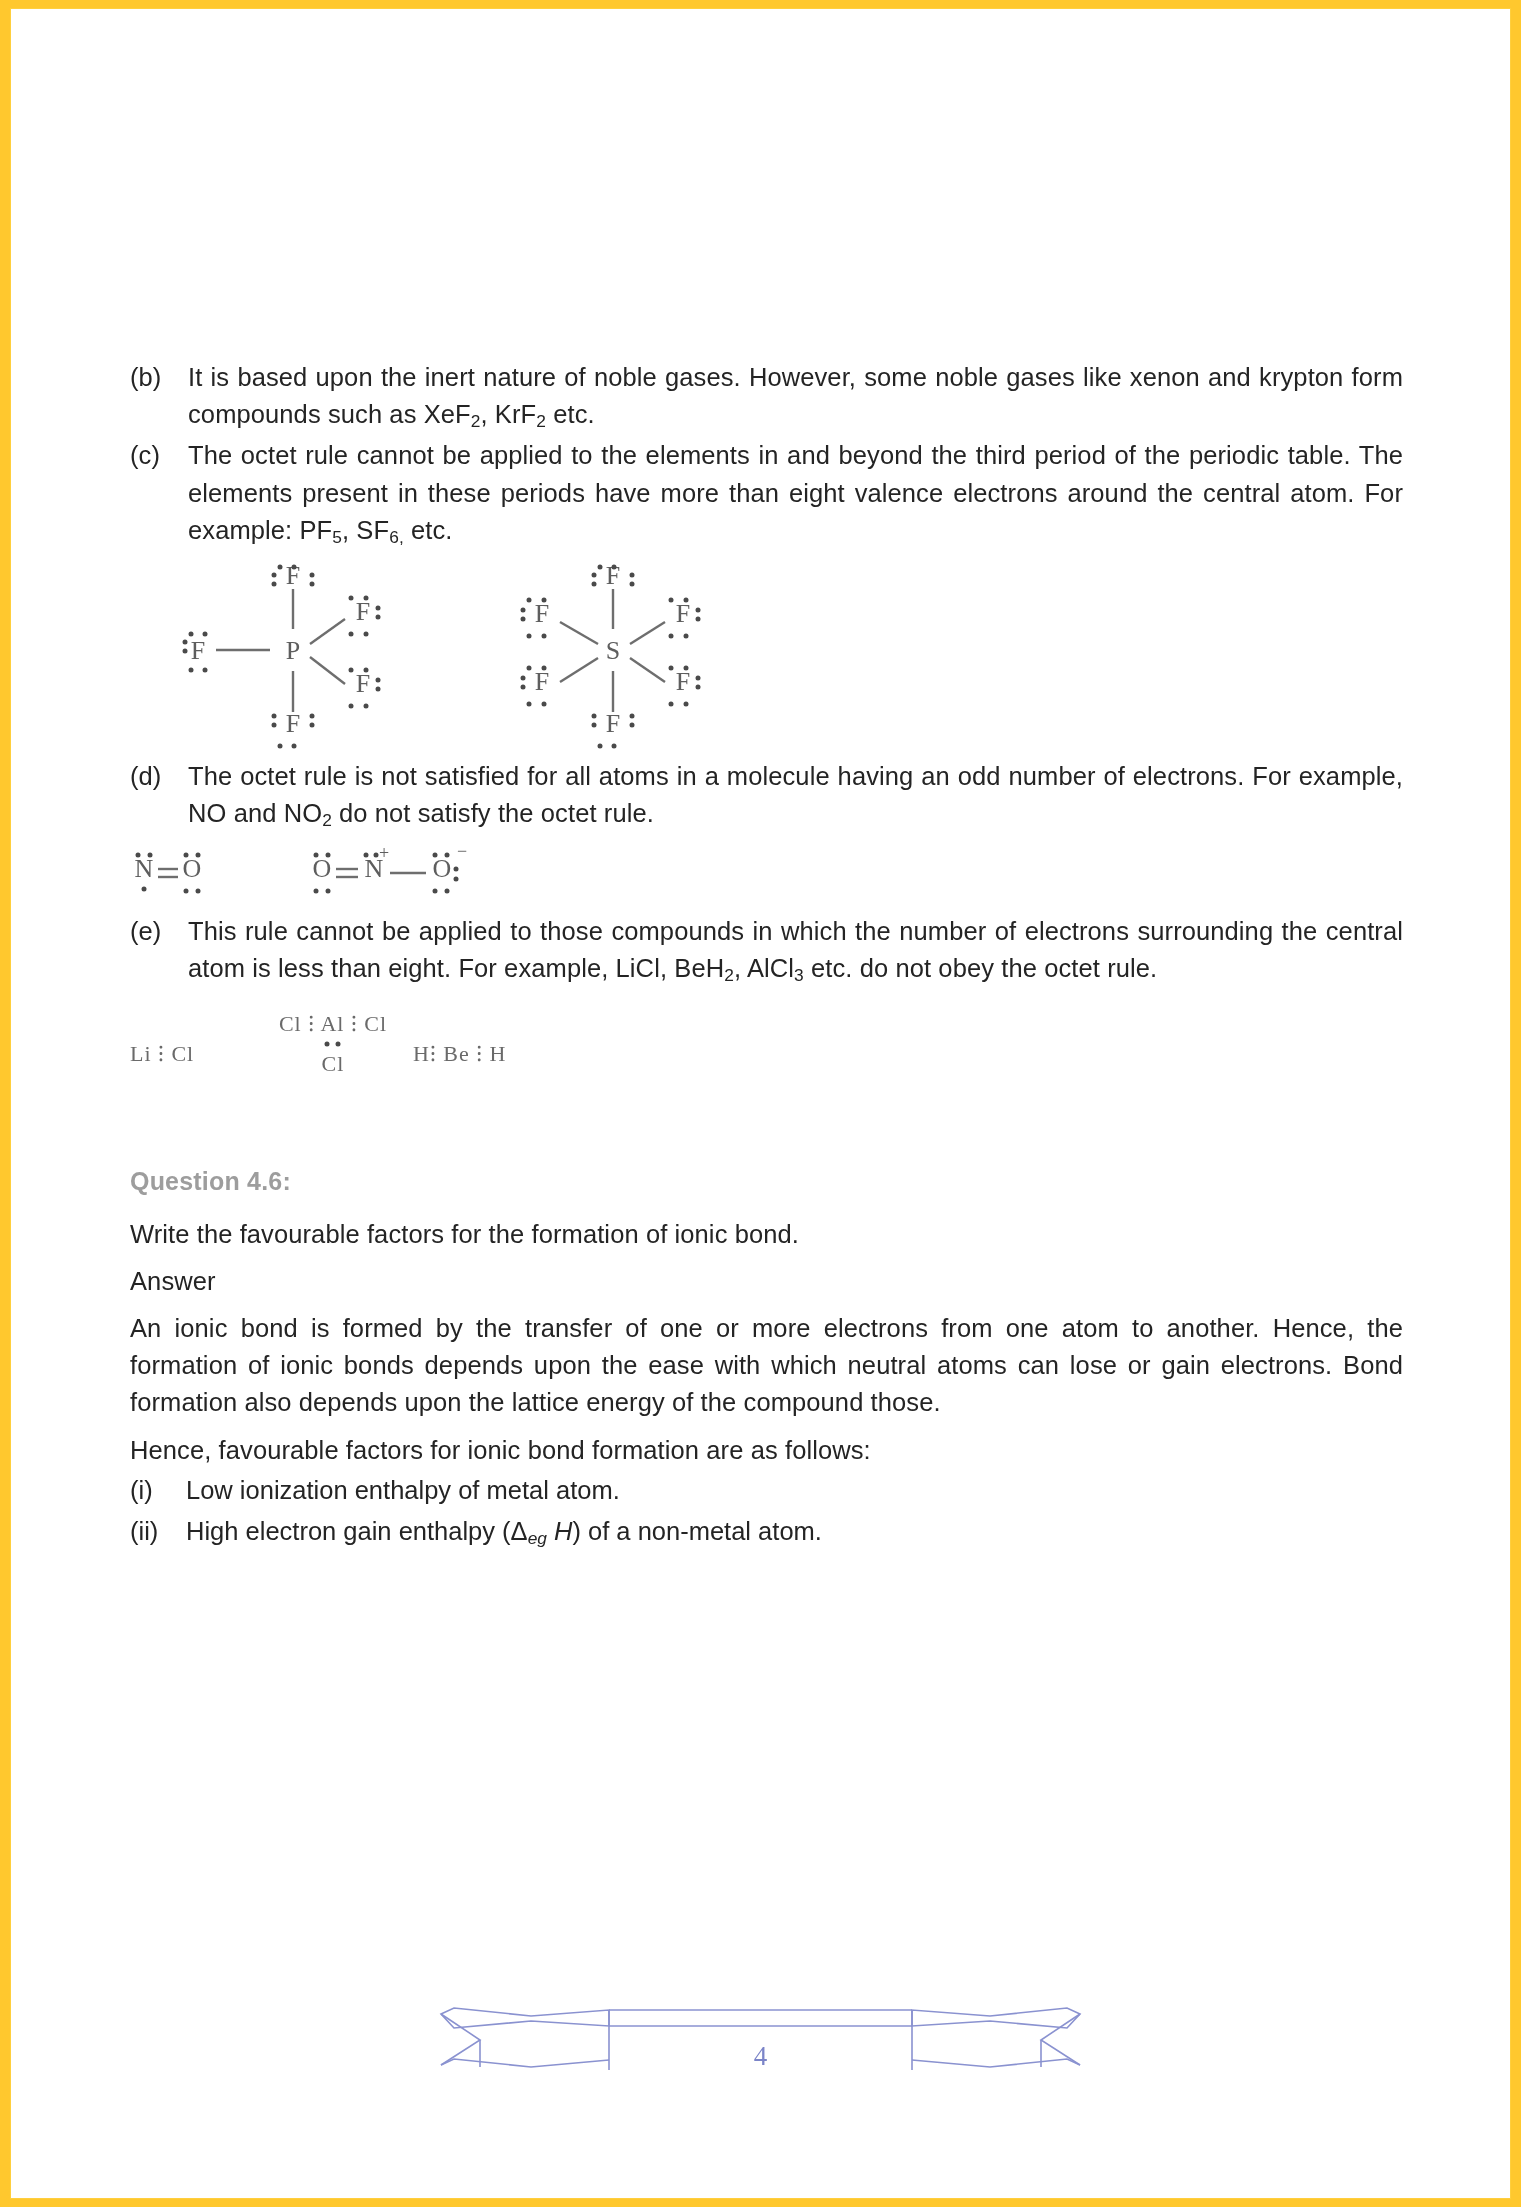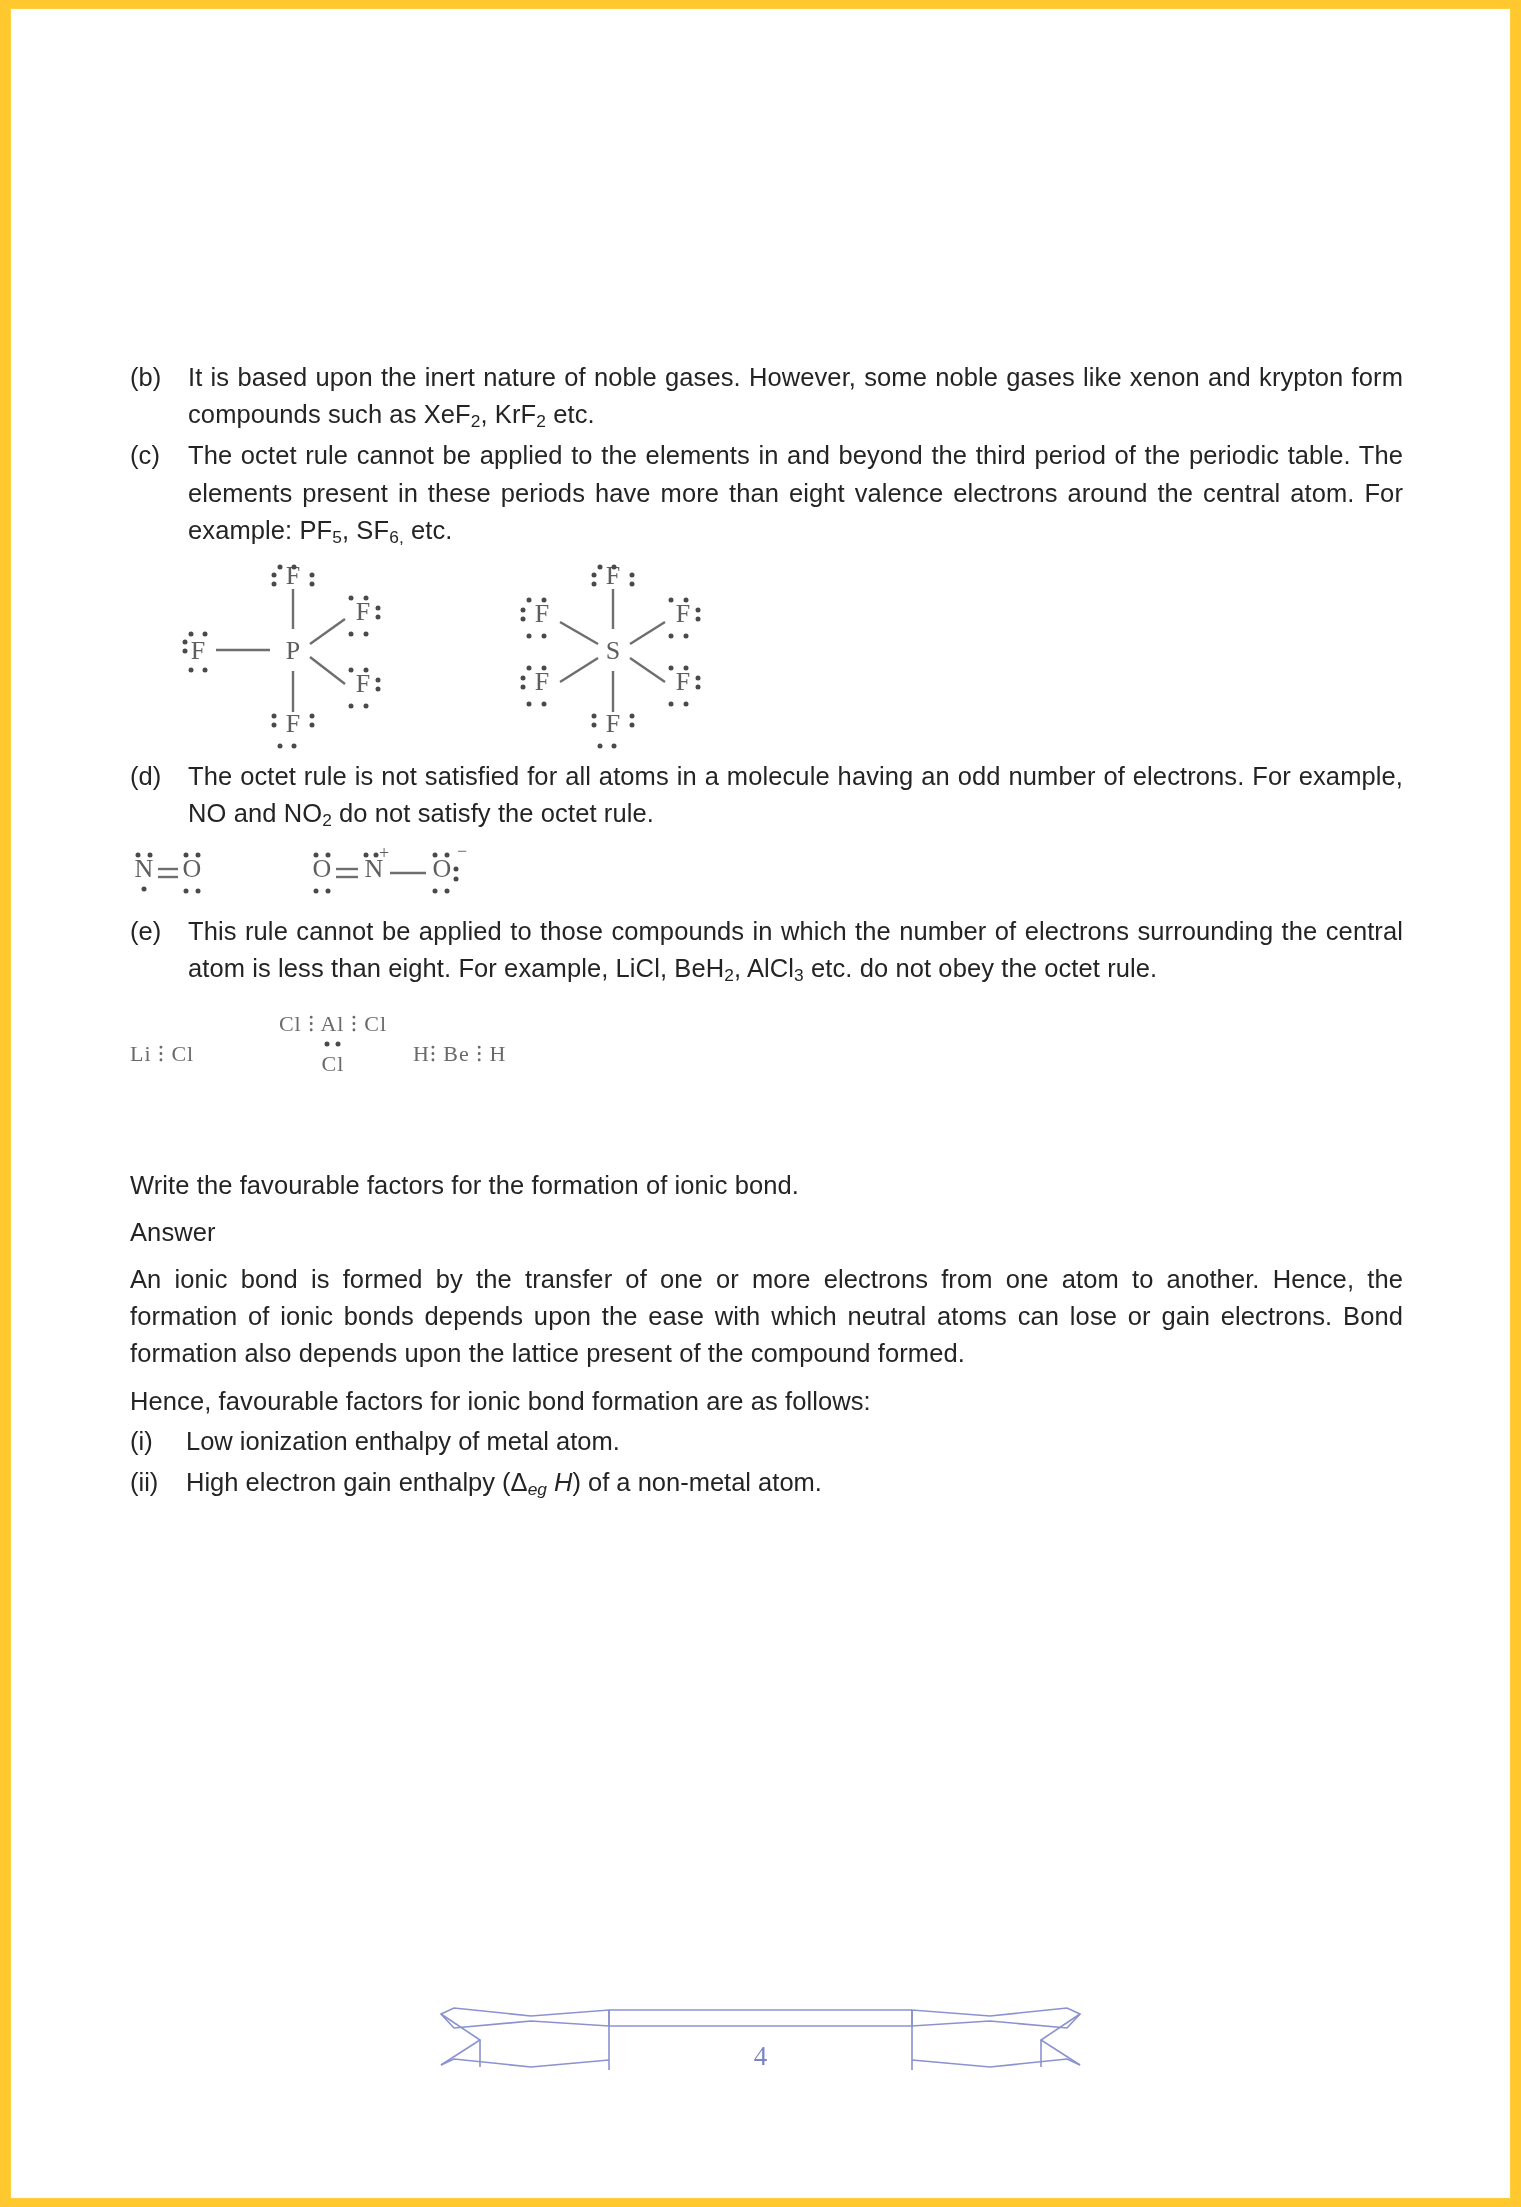--- a/index.html
+++ b/index.html
@@ -335,23 +335,24 @@
               <circle class="dot" cx="80" cy="5" r="2.5"></circle>
           </svg>
         </div>
         <div class="smallLewis">Cl</div>
       </div>
 
       <div class="smallLewis" style="position:absolute;left:283px;top:30px;">H⁝ Be ⁝ H</div>
     </div>
 
     <div style="margin-top:68px;">
+      <div class="q-heading">Question 4.6:</div>
       <p class="para nojust" style="margin-bottom:10px;">Write the favourable factors for the formation of ionic bond.</p>
       <p class="para nojust" style="margin-bottom:10px;">Answer</p>
-      <p class="para plain" style="margin-bottom:10px;">An ionic bond is formed by the transfer of one or more electrons from one atom to another. Hence, the formation of ionic bonds depends upon the ease with which neutral atoms can lose or gain electrons. Bond formation also depends upon the lattice present of the compound formed.</p>
+      <p class="para plain" style="margin-bottom:10px;">An ionic bond is formed by the transfer of one or more electrons from one atom to another. Hence, the formation of ionic bonds depends upon the ease with which neutral atoms can lose or gain electrons. Bond formation also depends upon the lattice energy of the compound those.</p>
       <p class="para nojust" style="">Hence, favourable factors for ionic bond formation are as follows:</p>
 
       <div>
         <div class="roman-item">
           <span class="rn">(i)</span><span>Low ionization enthalpy of metal atom.</span>
         </div>
         <div class="roman-item">
           <span class="rn">(ii)</span><span>High electron gain enthalpy (Δ</span><sub class="ital">eg</sub><span class="ital"> H</span><span>) of a non-metal atom.</span>
         </div>
       </div>

